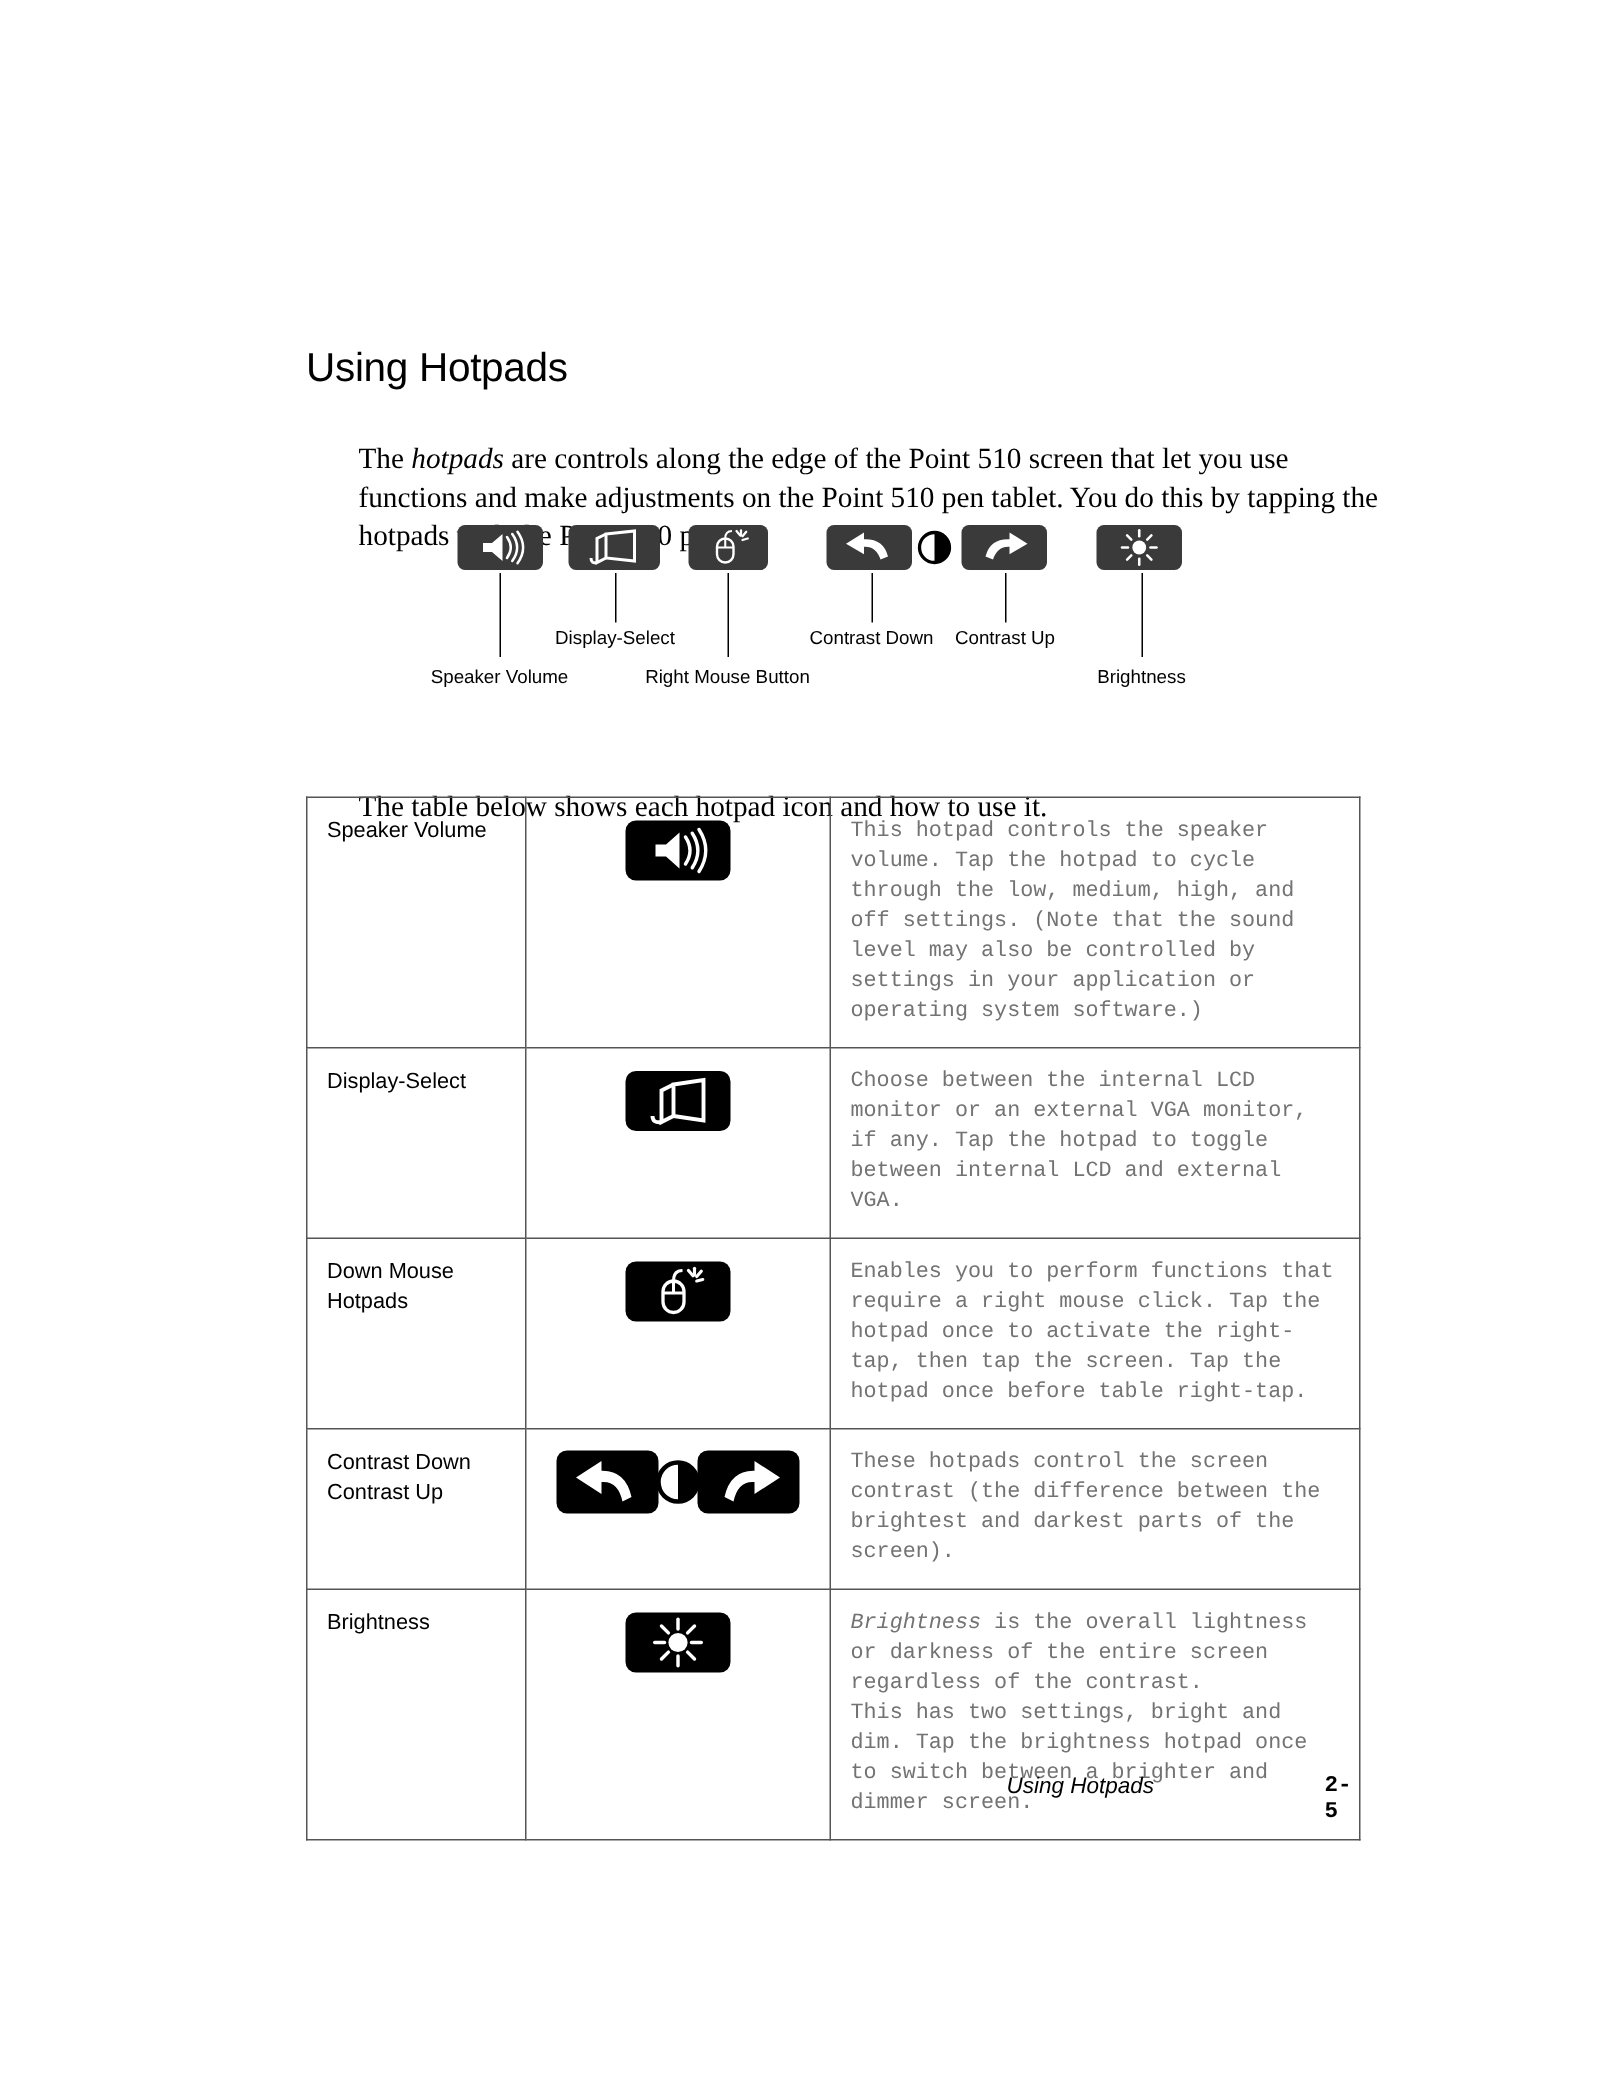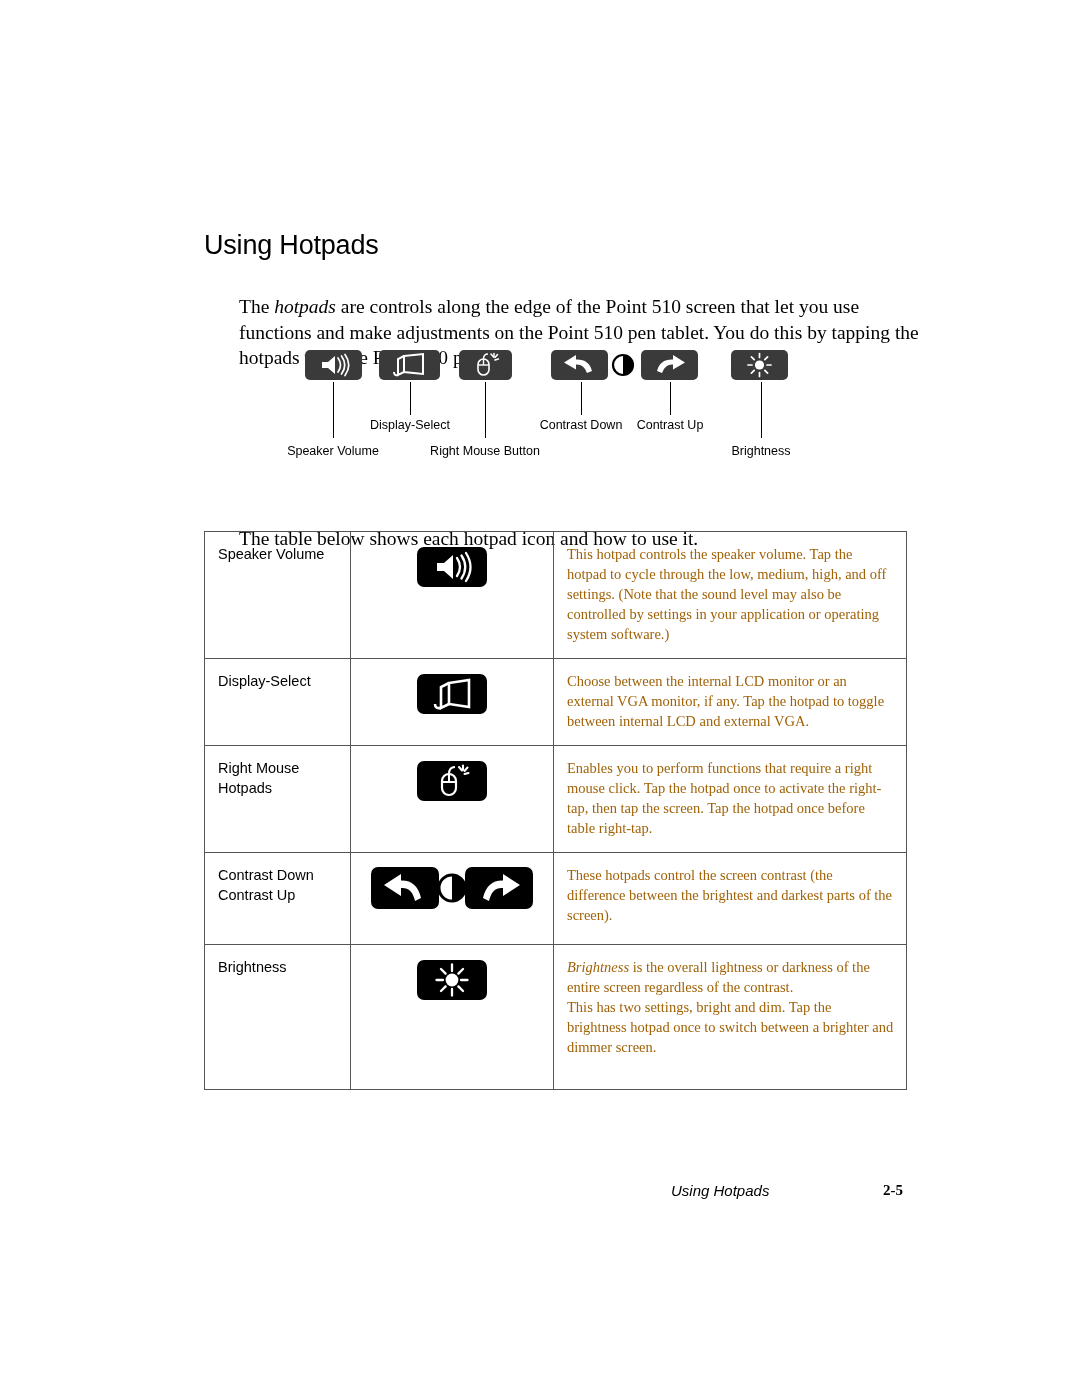--- a/index.html
+++ b/index.html
@@ -142,24 +142,24 @@
 
   .cell-name {
     padding: 12px 10px 14px 13px;
     font-family: "Liberation Sans", sans-serif;
     font-size: 14.5px;
     line-height: 20px;
     color: #000;
   }
   .cell-desc {
     padding: 12px 12px 14px 13px;
-    font-family: Liberation Serif, serif;
+    font-family: Liberation Mono, monospace;
     font-size: 14.5px;
     line-height: 20px;
-    color: #a16207;
+    color: #737373;
   }
   .cell-desc em { font-style: italic; }
   .cell-desc p { margin: 0; }
   .cell-desc p + p { }
 
   .cell-icon {
     text-align: center;
     padding: 0;
     position: relative;
   }
@@ -211,21 +211,21 @@
     top: 0;
     font-family: "Liberation Sans", sans-serif;
     font-style: italic;
     font-size: 15px;
     color: #000;
   }
   .footer-page {
     position: absolute;
     left: 679px;
     top: 0;
-    font-family: Liberation Serif, serif;
+    font-family: Liberation Mono, monospace;
     font-weight: bold;
     font-size: 15px;
     color: #000;
   }
 </style>
 </head>
 <body>
 
 <div class="page">
 
@@ -361,21 +361,21 @@
           </div>
         </td>
         <td>
           <div class="cell-desc">Choose between the internal LCD monitor or an external VGA monitor, if any. Tap the hotpad to toggle between internal LCD and external VGA.</div>
         </td>
       </tr>
 
       <tr class="r3">
         <td>
           <div class="cell-name">
-            <span>Right Mouse</span><br>
+            <span>Down Mouse</span><br>
             <span>Hotpads</span>
           </div>
         </td>
         <td class="cell-icon">
           <div class="icon-wrap">
             <span class="tpad tpad-w">
               <svg viewBox="0 0 70 40" xmlns="http://www.w3.org/2000/svg">
                 <rect x="25" y="13" width="14" height="21" rx="7" fill="none" stroke="#fff" stroke-width="2.2"></rect>
                 <path d="M25 21 L39 21" stroke="#fff" stroke-width="2"></path>
                 <path d="M32 13 L32 21" stroke="#fff" stroke-width="2"></path>

